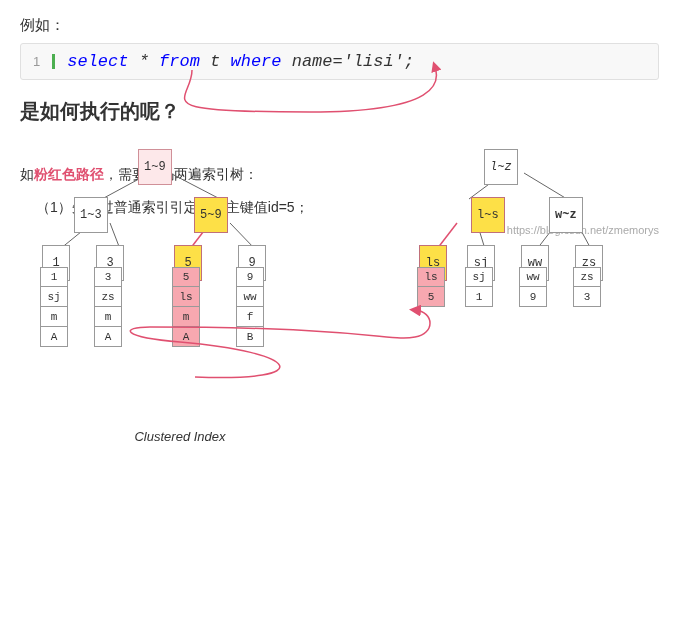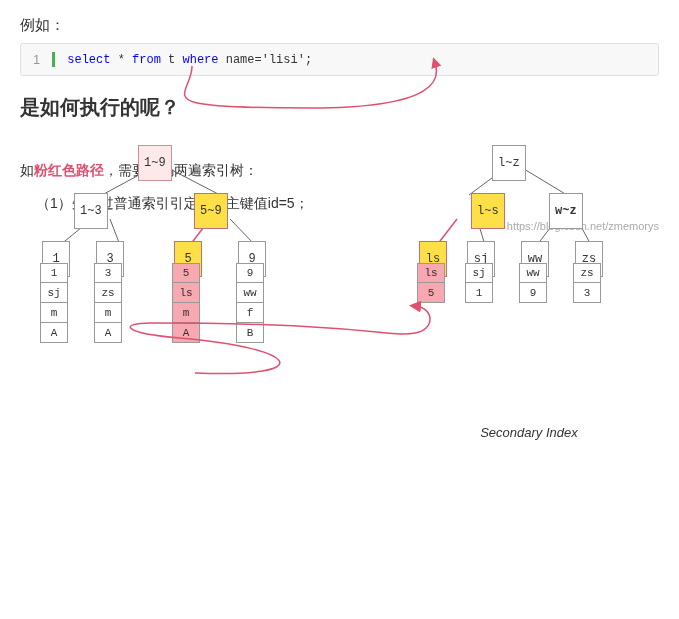--- a/index.html
+++ b/index.html
@@ -30,22 +30,23 @@
       color: #999;
       padding: 0 12px;
       border-right: 3px solid #4CAF50;
       margin-right: 12px;
       font-size: 13px;
       min-width: 30px;
       text-align: right;
     }
     .code-text {
       font-family: "Consolas", "Courier New", monospace;
-      font-size: 12px;
-      color: #333;
+      font-size: 17px;
+      color: #333;
+      font-style: italic;
     }
     .code-keyword { color: #0000ff; }
     .section-title {
       font-size: 20px;
       font-weight: bold;
       margin-bottom: 16px;
       color: #333;
     }
     .diagram-area {
       display: flex;
@@ -228,20 +229,21 @@
       </div>
 
       <div class="abs leaf-col" style="left:206px; top:126px;">
         <div class="leaf-cell">9</div>
         <div class="leaf-cell">ww</div>
         <div class="leaf-cell">f</div>
         <div class="leaf-cell">B</div>
       </div>
 
     </div>
+    <div class="index-label">Clustered Index</div>
   </div>
 
   <div class="secondary-index">
     <div class="secondary-tree">
       <svg class="svg-lines" width="220" height="280">
 
         <line x1="95" y1="32" x2="60" y2="58" stroke="#666" stroke-width="1"></line>
 
         <line x1="115" y1="32" x2="158" y2="58" stroke="#666" stroke-width="1"></line>
 
@@ -250,21 +252,21 @@
         <line x1="68" y1="82" x2="76" y2="108" stroke="#666" stroke-width="1"></line>
 
         <line x1="148" y1="82" x2="128" y2="108" stroke="#666" stroke-width="1"></line>
 
         <line x1="168" y1="82" x2="182" y2="108" stroke="#666" stroke-width="1"></line>
 
         <line x1="28" y1="130" x2="28" y2="148" stroke="#e05070" stroke-width="1.5"></line>
         <polygon points="28,150 24,142 32,142" fill="#e05070"></polygon>
       </svg>
 
-      <div class="abs node-box" style="left:83px; top:8px;">l~z</div>
+      <div class="abs node-box" style="left:75px; top:8px;font-style:italic;">l~z</div>
 
       <div class="abs node-box pink" style="left:30px; top:56px;margin-left:32px;">l~s</div>
       <div class="abs node-box" style="left:140px; top:56px;font-weight:bold;">w~z</div>
 
       <div class="abs node-box pink" style="left:10px; top:104px;">ls</div>
       <div class="abs node-box" style="left:58px; top:104px;">sj</div>
       <div class="abs node-box" style="left:112px; top:104px;">ww</div>
       <div class="abs node-box" style="left:166px; top:104px;">zs</div>
 
       <div class="abs leaf-col" style="left:8px; top:126px;">
@@ -281,21 +283,20 @@
         <div class="leaf-cell">ww</div>
         <div class="leaf-cell">9</div>
       </div>
 
       <div class="abs leaf-col" style="left:164px; top:126px;">
         <div class="leaf-cell">zs</div>
         <div class="leaf-cell">3</div>
       </div>
 
     </div>
-    <div class="index-label">Secondary Index</div>
   </div>
 </div>
 
 <div style="position:relative; height:0; margin-top:-310px; margin-left:0; pointer-events:none;">
   <svg width="679" height="320" style="position:absolute; top:0; left:0; overflow:visible;">
 
     <path d="M 175,235 C 300,240 280,210 160,200 C 100,195 100,185 130,185 C 350,185 370,200 395,195 C 415,192 415,170 395,168" fill="none" stroke="#e05070" stroke-width="1.5" marker-end="url(#arrowhead)"></path>
     <defs>
       <marker id="arrowhead" markerWidth="8" markerHeight="8" refX="4" refY="4" orient="auto">
         <polygon points="0 0, 8 4, 0 8" fill="#e05070"></polygon>

